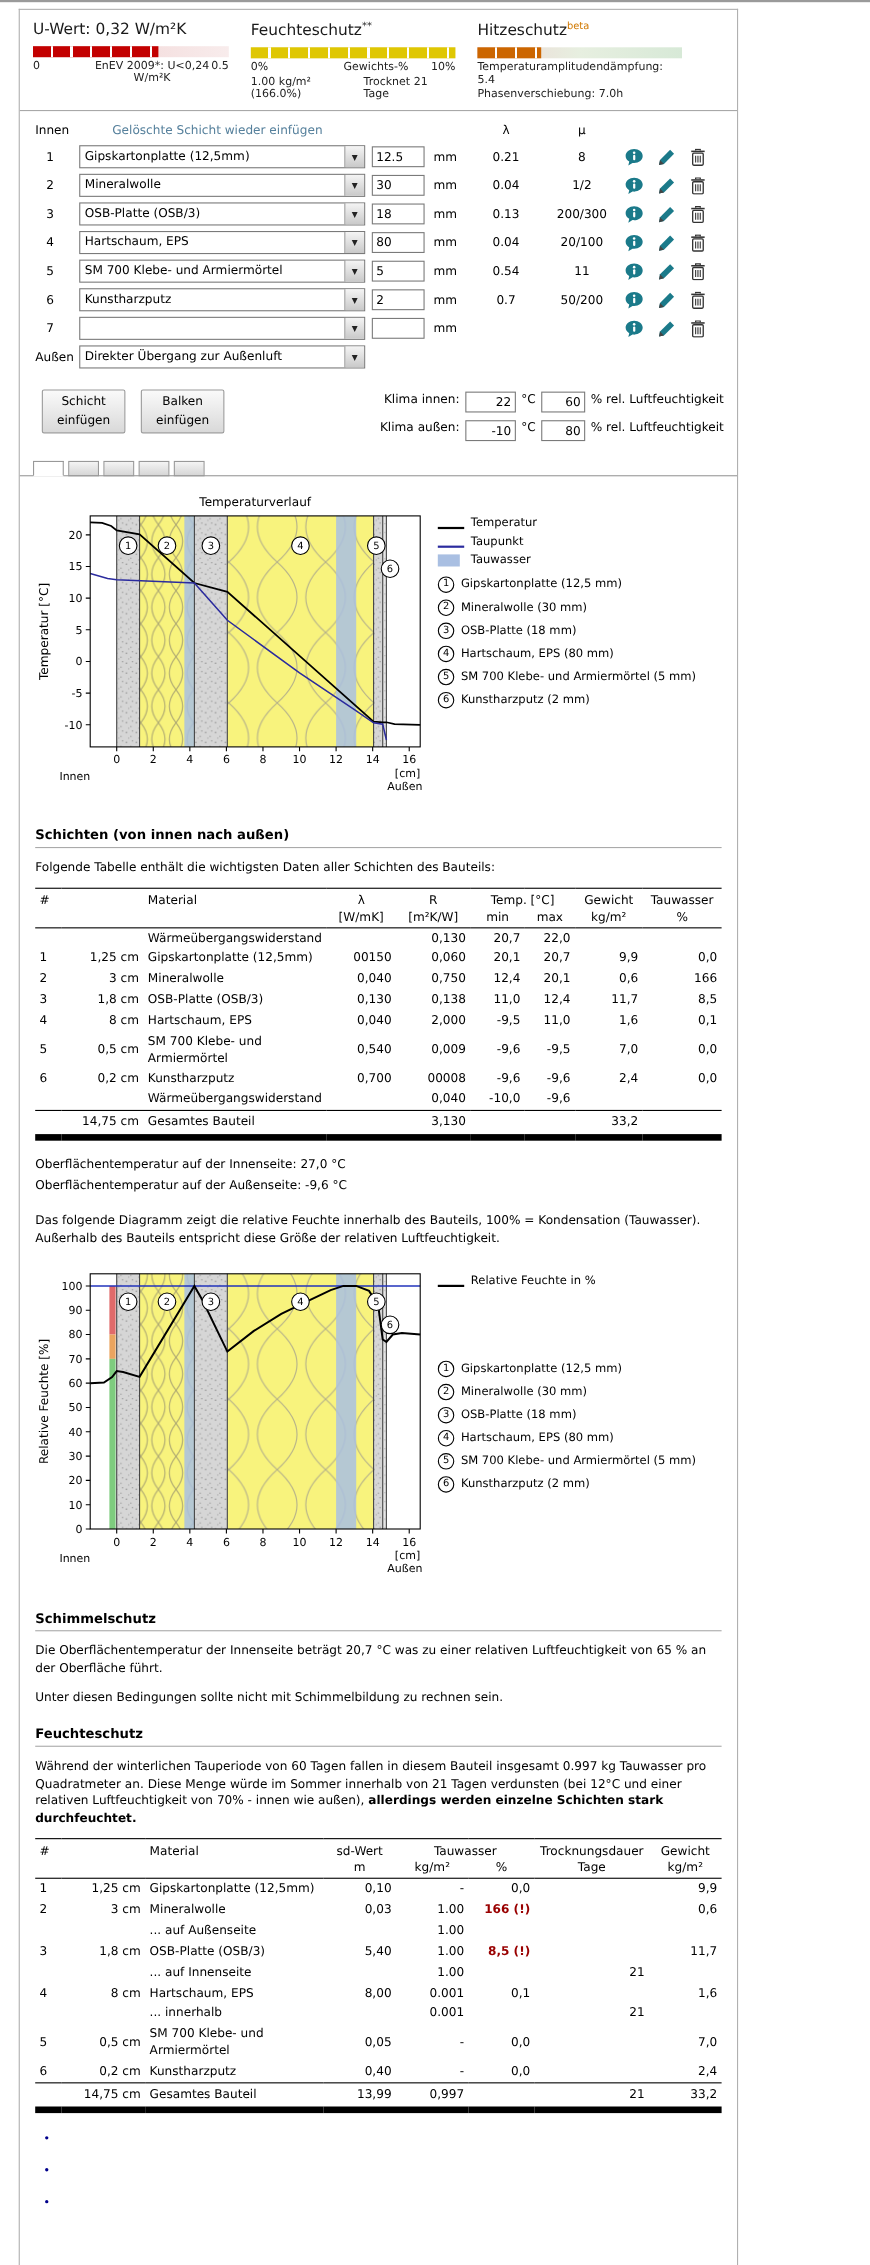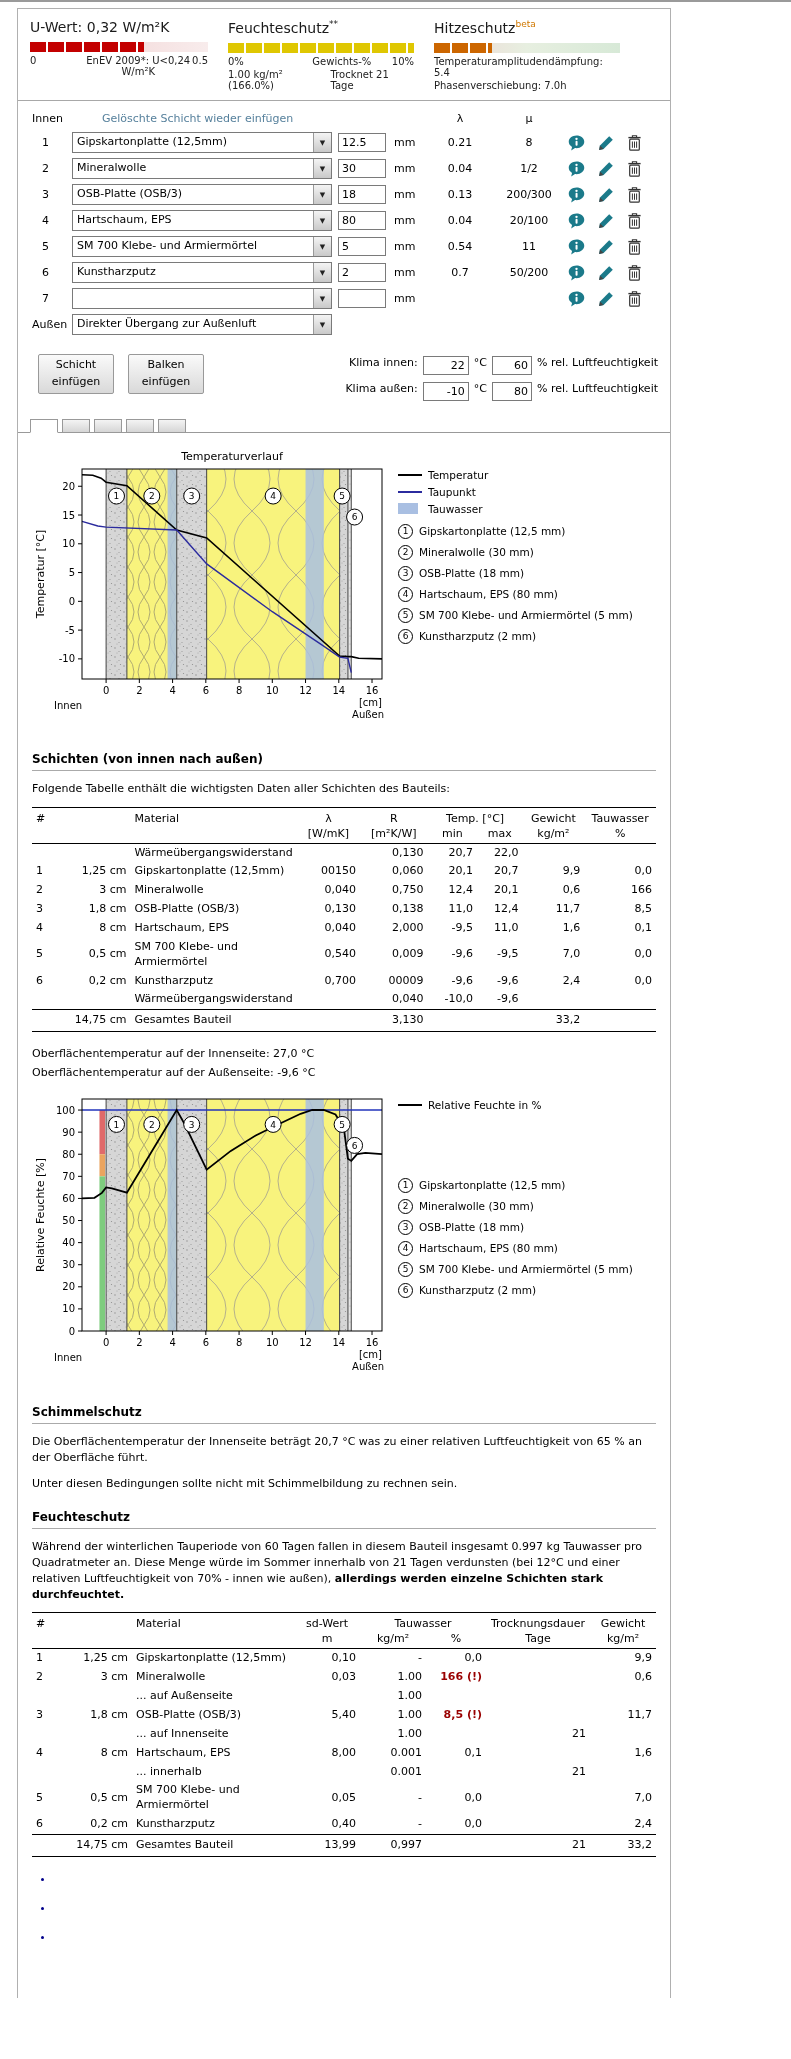--- a/index.html
+++ b/index.html
@@ -58,21 +58,21 @@
   .w40{width:38px;}.w34{width:32px;}
   
   .tabbar{display:flex;gap:4px;margin-top:18px;position:relative;z-index:2;}
   .tab{padding:6px 13px;border:1px solid #999;border-bottom:none;background:linear-gradient(#f4f4f4,#d6d6d6);
     font-size:11.5px;cursor:pointer;margin-bottom:-1px;border-bottom:1px solid #999;}
   .tab.active{background:#fff;border-bottom:1px solid #fff;}
   .panel{border-top:1px solid #999;margin:0 -12px;padding:10px 14px 10px 14px;position:relative;z-index:1;}
   
   .chart-block{display:flex;align-items:flex-start;margin:4px 0 8px 0;}
   .chart-legend{margin-left:4px;font-size:10.5px;}
-  .lg-row{display:flex;align-items:center;margin-bottom:5px;}
+  .lg-row{display:flex;align-items:flex-end;margin-bottom:5px;}
   .lg-marker.line{width:24px;border-top:2px solid #000;margin-right:6px;}
   .lg-marker.patch{width:20px;height:11px;margin-right:10px;}
   .lg-label{white-space:nowrap;}
   .lg-num-row{display:flex;align-items:center;margin-bottom:6px;}
   .lg-circle{width:13px;height:13px;border:1px solid #000;border-radius:50%;display:inline-flex;
     align-items:center;justify-content:center;font-size:9px;margin-right:6px;flex:none;}
   .lg-gap{height:62px;}
   .lg-gap-sm{height:4px;}
   
   .sec-head{font-weight:bold;font-size:12px;border-bottom:1px solid #aaa;padding:2px 0 4px 0;
@@ -83,21 +83,21 @@
   
   table.dtab{border-collapse:collapse;width:100%;font-size:11px;margin:8px 0 14px 0;}
   table.dtab th{font-weight:normal;text-align:center;padding:1px 4px;}
   table.dtab td{padding:2px 4px;line-height:1.35;}
   table.dtab thead tr:first-child th{border-top:1px solid #000;padding-top:4px;}
   table.dtab thead tr:last-child th{border-bottom:1px solid #000;padding-bottom:3px;}
   table.dtab .th-l{text-align:left;}
   table.dtab td{text-align:right;}
   table.dtab td:nth-child(1){text-align:left;}
   table.dtab td:nth-child(3){text-align:left;}
-  table.dtab tr.total td{border-top:1px solid #000;border-bottom:1px solid #000000;padding:3px 4px;}
+  table.dtab tr.total td{border-top:1px solid #000;border-bottom:6px solid #000000;padding:3px 4px;}
   table.dtab td.warn{color:#990000;font-weight:bold;}
   td.ctr{text-align:right;}
   
   .tau-list{margin:10px 0 0 4px;padding-left:18px;color:#00008b;}
   .tau-list li{margin-bottom:13px;line-height:1.45;}
 </style>
 </head>
 <body>
 
 <svg width="0" height="0" style="position:absolute" aria-hidden="true">
@@ -660,21 +660,21 @@
             <td>-9,6</td>
             <td>-9,5</td>
             <td>7,0</td>
             <td>0,0</td>
           </tr>
           <tr>
             <td>6</td>
             <td>0,2 cm</td>
             <td>Kunstharzputz</td>
             <td>0,700</td>
-            <td>00009</td>
+            <td>00008</td>
             <td>-9,6</td>
             <td>-9,6</td>
             <td>2,4</td>
             <td>0,0</td>
           </tr>
           <tr>
             <td></td>
             <td></td>
             <td>Wärmeübergangswiderstand</td>
             <td></td>
@@ -694,20 +694,21 @@
             <td></td>
             <td>33,2</td>
             <td></td>
           </tr>
         </tbody>
     </table>
 
     <div class="plain">Oberflächentemperatur auf der Innenseite: 27,0 °C</div>
     <div class="plain">Oberflächentemperatur auf der Außenseite: -9,6 °C</div>
 
+    <div class="para" style="margin-top:16px;">Das folgende Diagramm zeigt die relative Feuchte innerhalb des Bauteils, 100% = Kondensation (Tauwasser). Außerhalb des Bauteils entspricht diese Größe der relativen Luftfeuchtigkeit.</div>
 
     <div class="chart-block">
       <svg id="chart-rh" width="362" height="302">
           <rect x="50" y="14" width="300" height="232" fill="#fff"></rect>
           <rect x="74.09972299168975" y="14" width="20.775623268698055" height="232" fill="url(#pat-plaster)"></rect>
           <rect x="94.8753462603878" y="14" width="49.86149584487535" height="232" fill="url(#pat-wool)"></rect>
           <rect x="144.73684210526315" y="14" width="29.91689750692521" height="232" fill="url(#pat-plaster)"></rect>
           <rect x="174.65373961218836" y="14" width="132.9639889196676" height="232" fill="url(#pat-eps)"></rect>
           <rect x="307.61772853185596" y="14" width="8.310249307479182" height="232" fill="url(#pat-plaster)"></rect>
           <rect x="315.92797783933514" y="14" width="3.3240997229917184" height="232" fill="url(#pat-render)"></rect>

